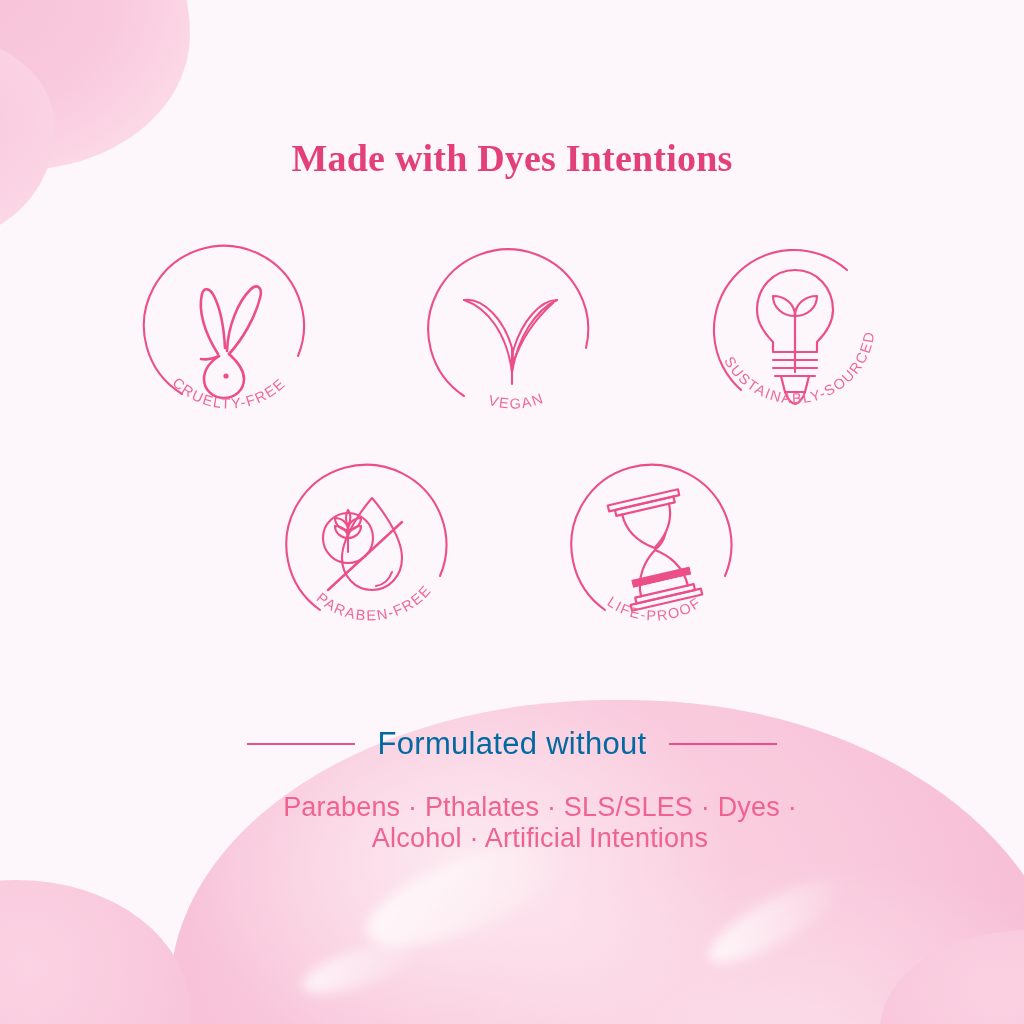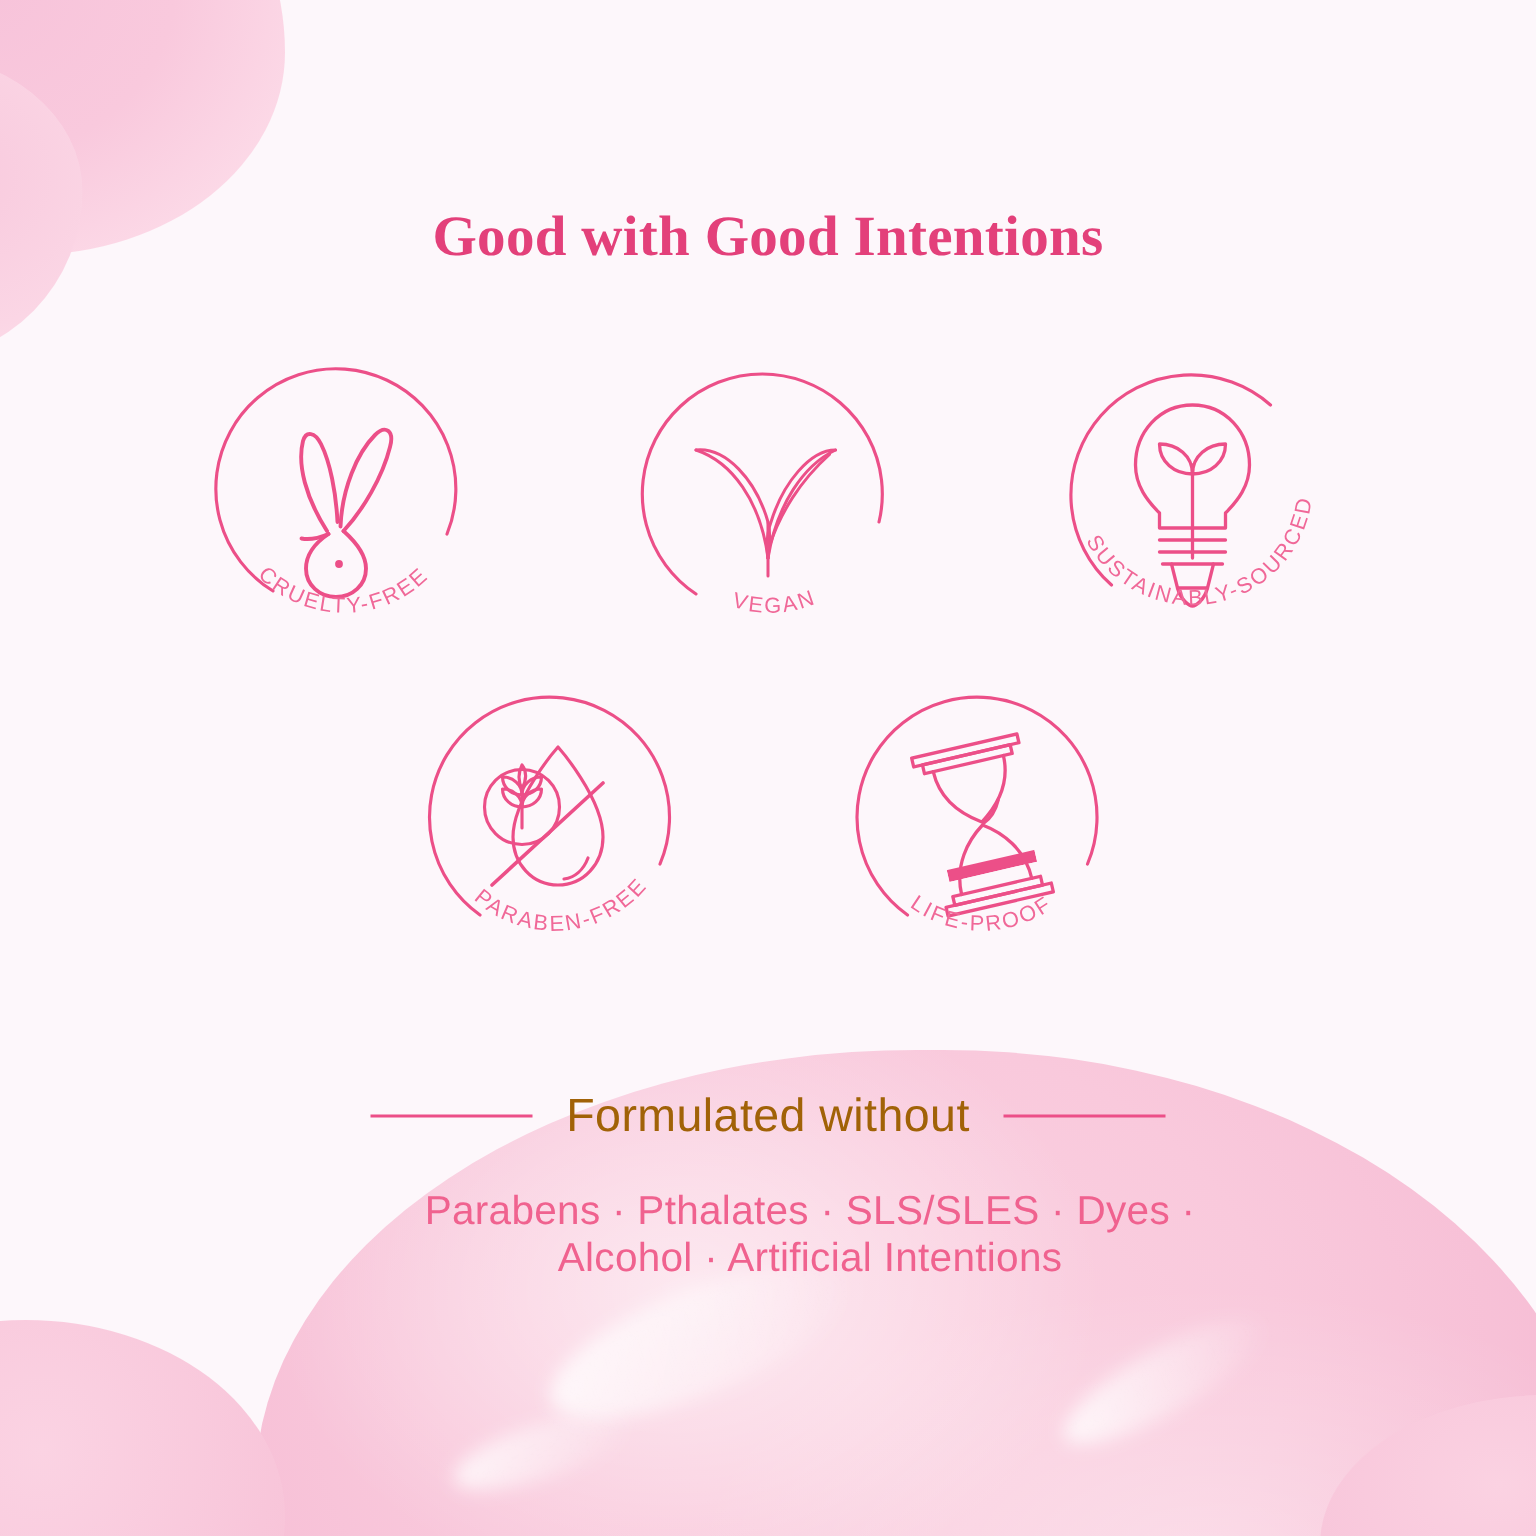--- a/index.html
+++ b/index.html
@@ -145,21 +145,21 @@
   }
   .rule {
     width: 108px;
     height: 2px;
     background: #ec4f88;
   }
   .formulated-label {
     font-family: "Liberation Sans", sans-serif;
     font-weight: 300;
     font-size: 31px;
-    color: #a16207;
+    color: #0369a1;
     letter-spacing: 0.3px;
     white-space: nowrap;
   }
 
   .without-list {
     position: absolute;
     left: 0;
     top: 792px;
     width: 1024px;
     text-align: center;
@@ -192,21 +192,21 @@
     <div class="blob blob-bottom-main"></div>
     <div class="blob blob-bottom-left"></div>
     <div class="blob blob-bottom-right"></div>
     <div class="gloss gloss-a"></div>
     <div class="gloss gloss-b"></div>
     <div class="gloss gloss-c"></div>
   </div>
 
   <div class="content">
 
-    <div class="page-title">Good with Good Intentions</div>
+    <div class="page-title">Made with Dyes Intentions</div>
 
     <div class="badges row1">
 
       <div class="badge">
         <svg width="196" height="196" viewBox="0 0 196 196">
           <defs>
             <path id="arcCruelty" d="M 18 98 A 80 80 0 1 1 178 98" fill="none"></path>
             <path id="textArcCruelty" d="M 25 122 A 80 80 0 0 0 170 130" fill="none"></path>
           </defs>
           <g fill="none" stroke="#ec4f88" stroke-width="2.1" stroke-linecap="round">

